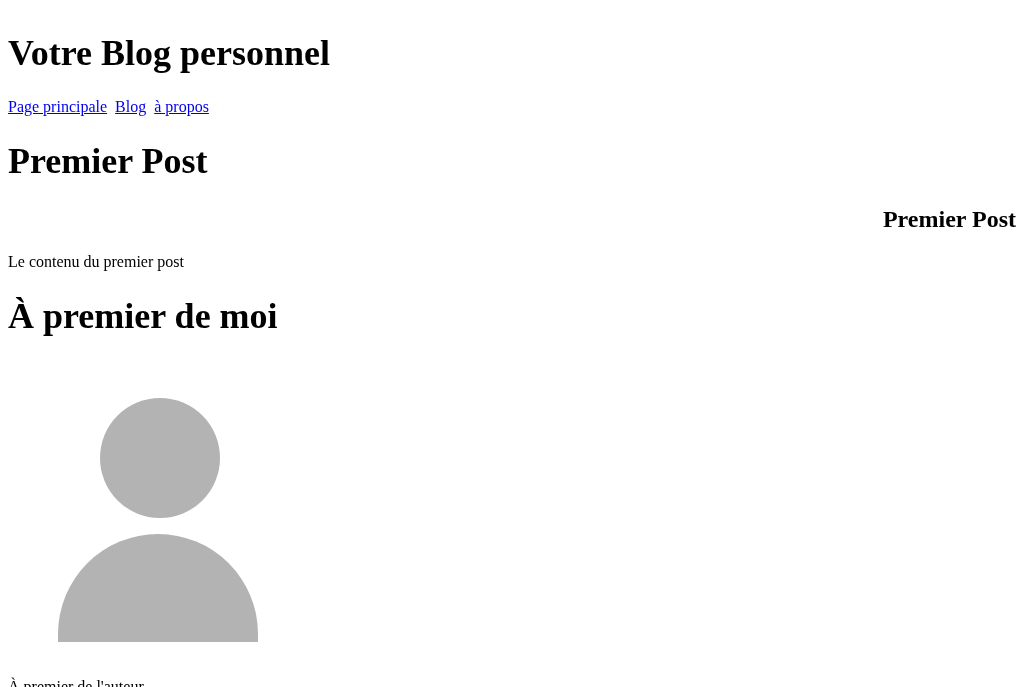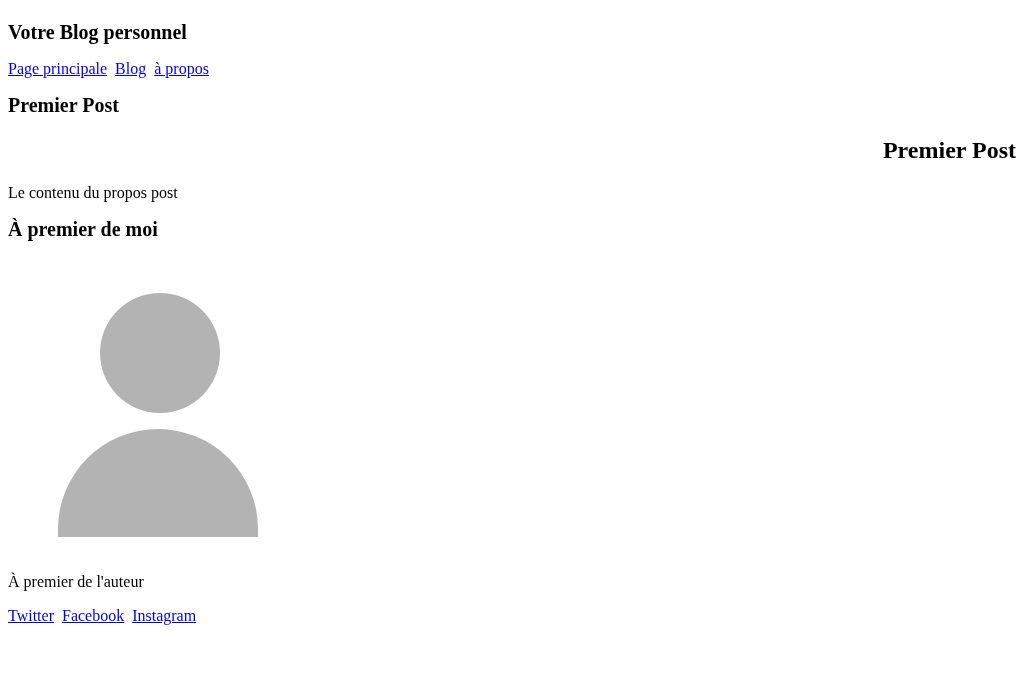--- a/index.html
+++ b/index.html
@@ -2,21 +2,21 @@
 <html><head>
   <meta charset="utf-8">
   <style>
     body {
       font-family: "Times New Roman", Times, serif;
       margin: 8px;
       color: #000;
       background: #fff;
     }
     h1 {
-      font-size: 20px;
+      font-size: 36px;
       font-weight: bold;
       margin: 0.67em 0;
     }
     h2 {
       font-size: 24px;
       font-weight: bold;
       margin: 0.83em 0;
       text-align: right;
     }
     p {
@@ -77,21 +77,21 @@
 <p class="nav">
   <a>Page principale</a>
   <a>Blog</a>
   <a>à propos</a>
 </p>
 
 <h1>Premier Post</h1>
 
 <h2>Premier Post</h2>
 
-<p>Le contenu du propos post</p>
+<p>Le contenu du premier post</p>
 
 <h1>À premier de moi</h1>
 
 <div class="avatar-wrap">
   <div class="avatar">
     <div class="head"></div>
     <div class="body"></div>
   </div>
 </div>
 

